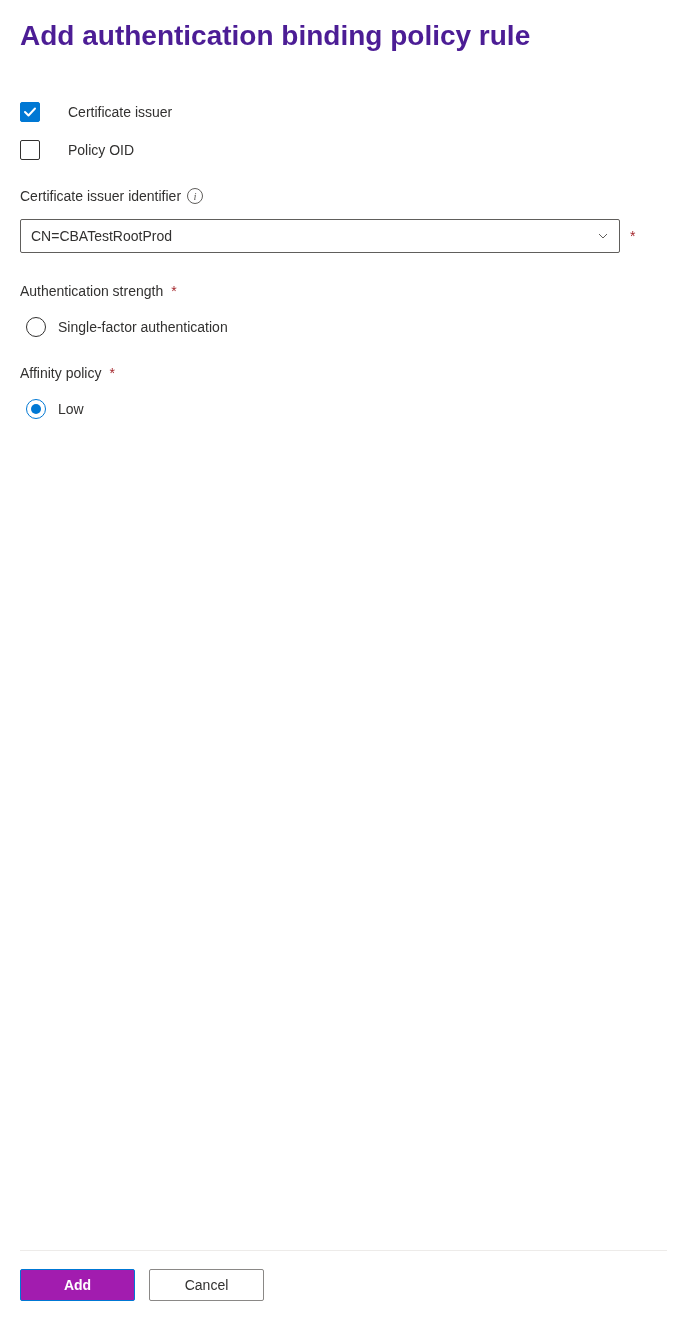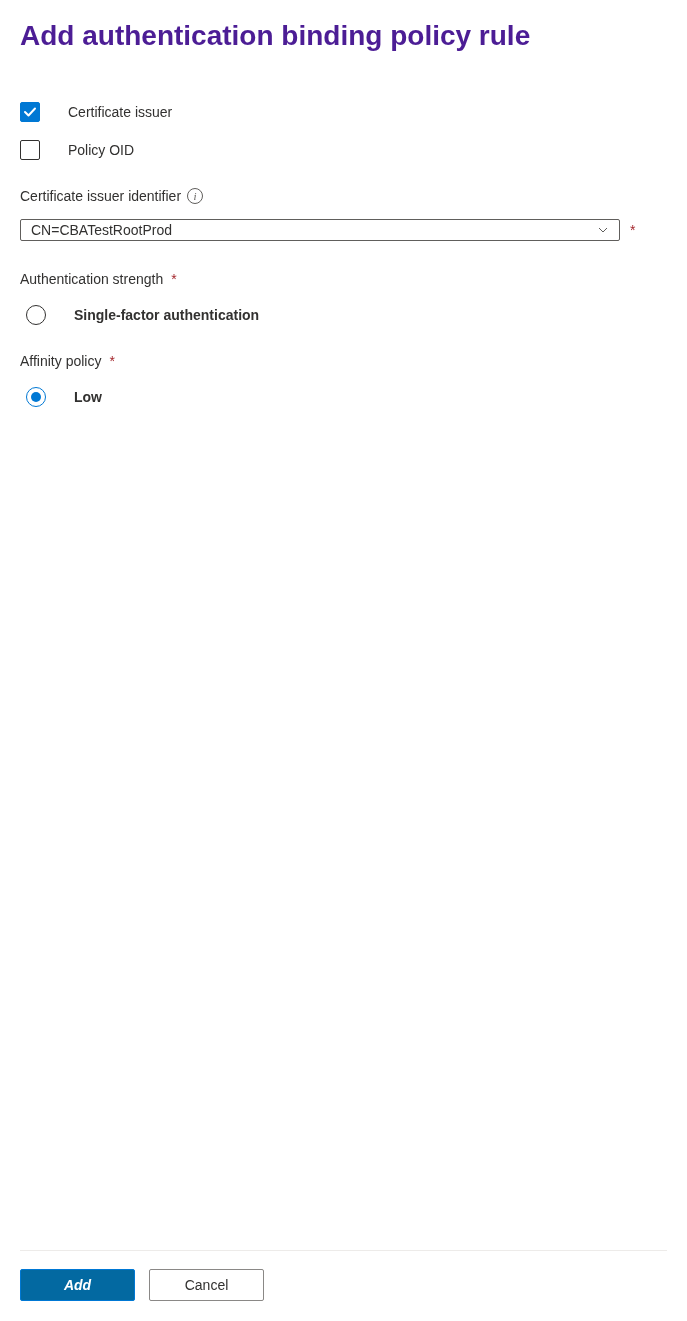--- a/index.html
+++ b/index.html
@@ -68,40 +68,39 @@
     .checkbox-label { font-size: 14px; }
     .dropdown-wrap {
       display: flex;
       align-items: center;
       gap: 8px;
       margin-bottom: 30px;
     }
     .dropdown {
       flex: 0 0 600px;
       max-width: 600px;
-      height: 22px;
+      height: 34px;
       border: 1px solid #605e5c;
       border-radius: 2px;
       display: flex;
       align-items: center;
       justify-content: space-between;
       padding: 0 10px;
       cursor: pointer;
       background: #fff;
     }
     .chevron {
       width: 12px;
       height: 12px;
     }
     .radio-row {
       display: flex;
       align-items: center;
-      gap: 28px;
+      gap: 12px;
       margin: 18px 0 18px 6px;
-      font-weight: bold;
     }
     .radio {
       width: 20px;
       height: 20px;
       border: 1px solid #323130;
       border-radius: 50%;
       display: flex;
       align-items: center;
       justify-content: center;
       cursor: pointer;
@@ -128,25 +127,24 @@
       height: 32px;
       border-radius: 2px;
       font-size: 14px;
       cursor: pointer;
       border: 1px solid;
       display: inline-flex;
       align-items: center;
       justify-content: center;
     }
     .btn-primary {
-      background: #0369a1;
+      background: #a21caf;
       border-color: #0078d4;
       color: #fff;
       font-weight: 600;
-      font-style: italic;
     }
     .btn-secondary {
       background: #fff;
       border-color: #8a8886;
       color: #323130;
     }
   </style>
 </head>
 <body>
 

